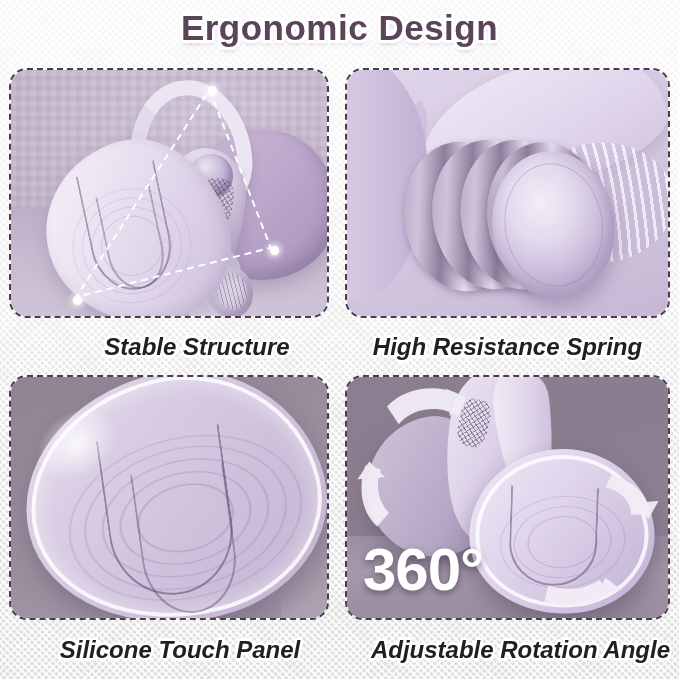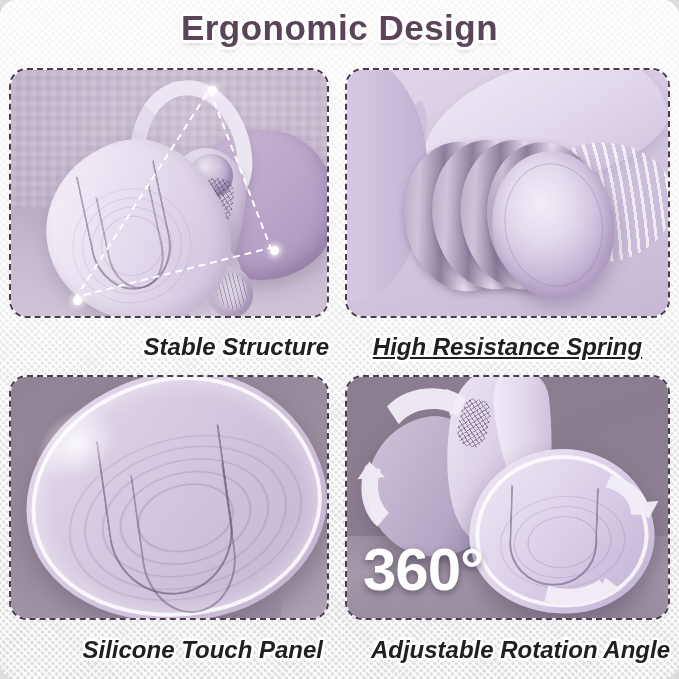--- a/index.html
+++ b/index.html
@@ -12,21 +12,20 @@
   }
 
   
   #page{
     position:absolute;inset:0;
     background:
       repeating-linear-gradient(45deg, rgba(255,255,255,.85) 0 2px, rgba(200,200,202,.35) 2px 5px),
       repeating-linear-gradient(-45deg, rgba(255,255,255,.75) 0 2px, rgba(195,195,198,.30) 2px 5px),
       linear-gradient(180deg,#f3f3f3 0%, #ededed 30%, #d9d9da 62%, #cfcfd1 100%);
     background-blend-mode:overlay, overlay, normal;
-    border-radius:16px;
   }
 
   
   #title{
     position:absolute;left:0;right:0;top:8px;
     text-align:center;
     font-size:35px;font-weight:bold;letter-spacing:.5px;
     color:#5a4458;
     -webkit-text-stroke:0px;
     text-shadow:
@@ -55,23 +54,23 @@
   .caption{
     position:absolute;
     font-size:24px;font-style:italic;font-weight:600;
     color:#22201f;
     white-space:nowrap;
     text-shadow:
       -2px -2px 0 #fff, 2px -2px 0 #fff, -2px 2px 0 #fff, 2px 2px 0 #fff,
       -2.6px 0 0 #fff, 2.6px 0 0 #fff, 0 -2.6px 0 #fff, 0 2.6px 0 #fff;
     user-select:none;
   }
-  #cap-1{left:9px;  top:333px;width:320px;text-align:right;}
-  #cap-2{left:345px;top:333px;width:325px;text-align:center;text-decoration:underline;}
-  #cap-3{left:3px;  top:636px;width:320px;text-align:right;}
+  #cap-1{left:9px;  top:333px;width:320px;text-align:center;padding-left:28px;}
+  #cap-2{left:345px;top:333px;width:325px;text-align:center;}
+  #cap-3{left:20px;  top:636px;width:320px;text-align:center;}
   #cap-4{left:345px;top:636px;width:325px;text-align:right;}
 
   
   #panel-1 .bg{
     position:absolute;inset:0;
     background:
       repeating-linear-gradient(0deg, rgba(255,255,255,.05) 0 5px, rgba(0,0,0,.02) 5px 10px),
       repeating-linear-gradient(90deg, rgba(255,255,255,.05) 0 5px, rgba(0,0,0,.02) 5px 10px),
       radial-gradient(120% 100% at 60% 20%, #cfc3d6 0%, #c2b4cb 55%, #b5a6bf 100%);
   }

